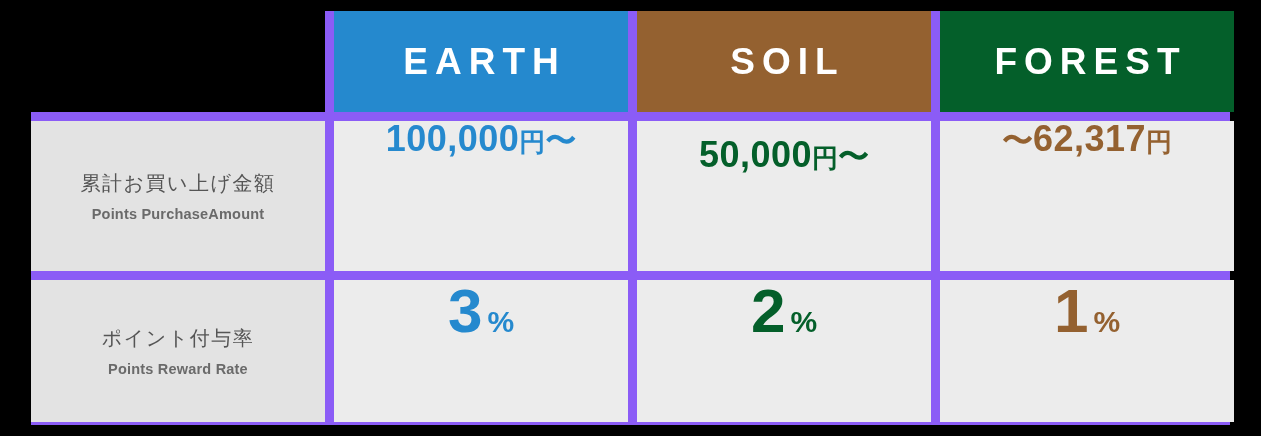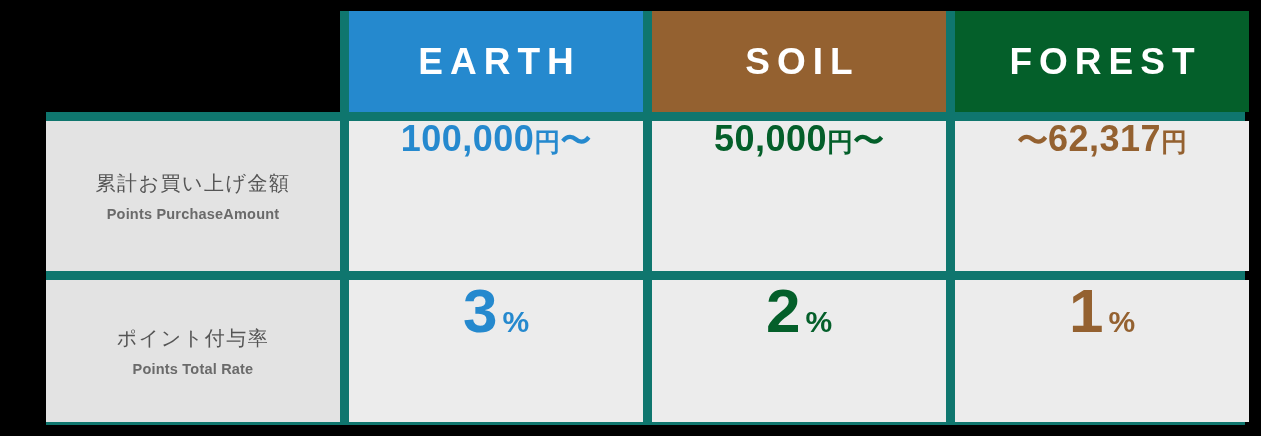--- a/index.html
+++ b/index.html
@@ -9,29 +9,29 @@
   }
   body {
     width: 1261px;
     height: 436px;
     font-family: "Liberation Sans", "DejaVu Sans", sans-serif;
     overflow: hidden;
   }
 
   .rank-table {
     position: absolute;
-    left: 46px;
+    left: 31px;
     top: 11px;
     width: 1199px;
     height: 414px;
     display: grid;
     grid-template-columns: 294px 294px 294px 294px;
     grid-template-rows: 101px 150px 142px;
     gap: 9px 9px;
-    background: #0f766e;
+    background: #8b5cf6;
   }
 
   .cell {
     display: flex;
     flex-direction: column;
     align-items: center;
     justify-content: center;
     box-sizing: border-box;
     overflow: hidden;
   }
@@ -139,34 +139,34 @@
     <span class="en">Points PurchaseAmount</span>
   </div>
 
   <div class="cell value-cell">
     <span class="amount" style="color: rgb(37, 137, 206);">
       <span class="tilde"></span><span>100,000</span><span class="unit">円</span><span class="tilde">〜</span>
     </span>
   </div>
 
   <div class="cell value-cell">
-    <span class="amount" style="color: rgb(4, 95, 42);">
+    <span class="amount" style="color: rgb(4, 95, 42); margin-top: 16px;">
       <span class="tilde"></span><span>50,000</span><span class="unit">円</span><span class="tilde">〜</span>
     </span>
   </div>
 
   <div class="cell value-cell">
     <span class="amount" style="color: rgb(148, 97, 48);">
       <span class="tilde">〜</span><span>62,317</span><span class="unit">円</span><span class="tilde"></span>
     </span>
   </div>
 
   <div class="cell row-label">
     <span class="jp">ポイント付与率</span>
-    <span class="en">Points Total Rate</span>
+    <span class="en">Points Reward Rate</span>
   </div>
 
   <div class="cell value-cell">
     <span class="rate" style="color: rgb(37, 137, 206);">
       <span class="num">3</span>
       <span class="pct">%</span>
     </span>
   </div>
 
   <div class="cell value-cell">

